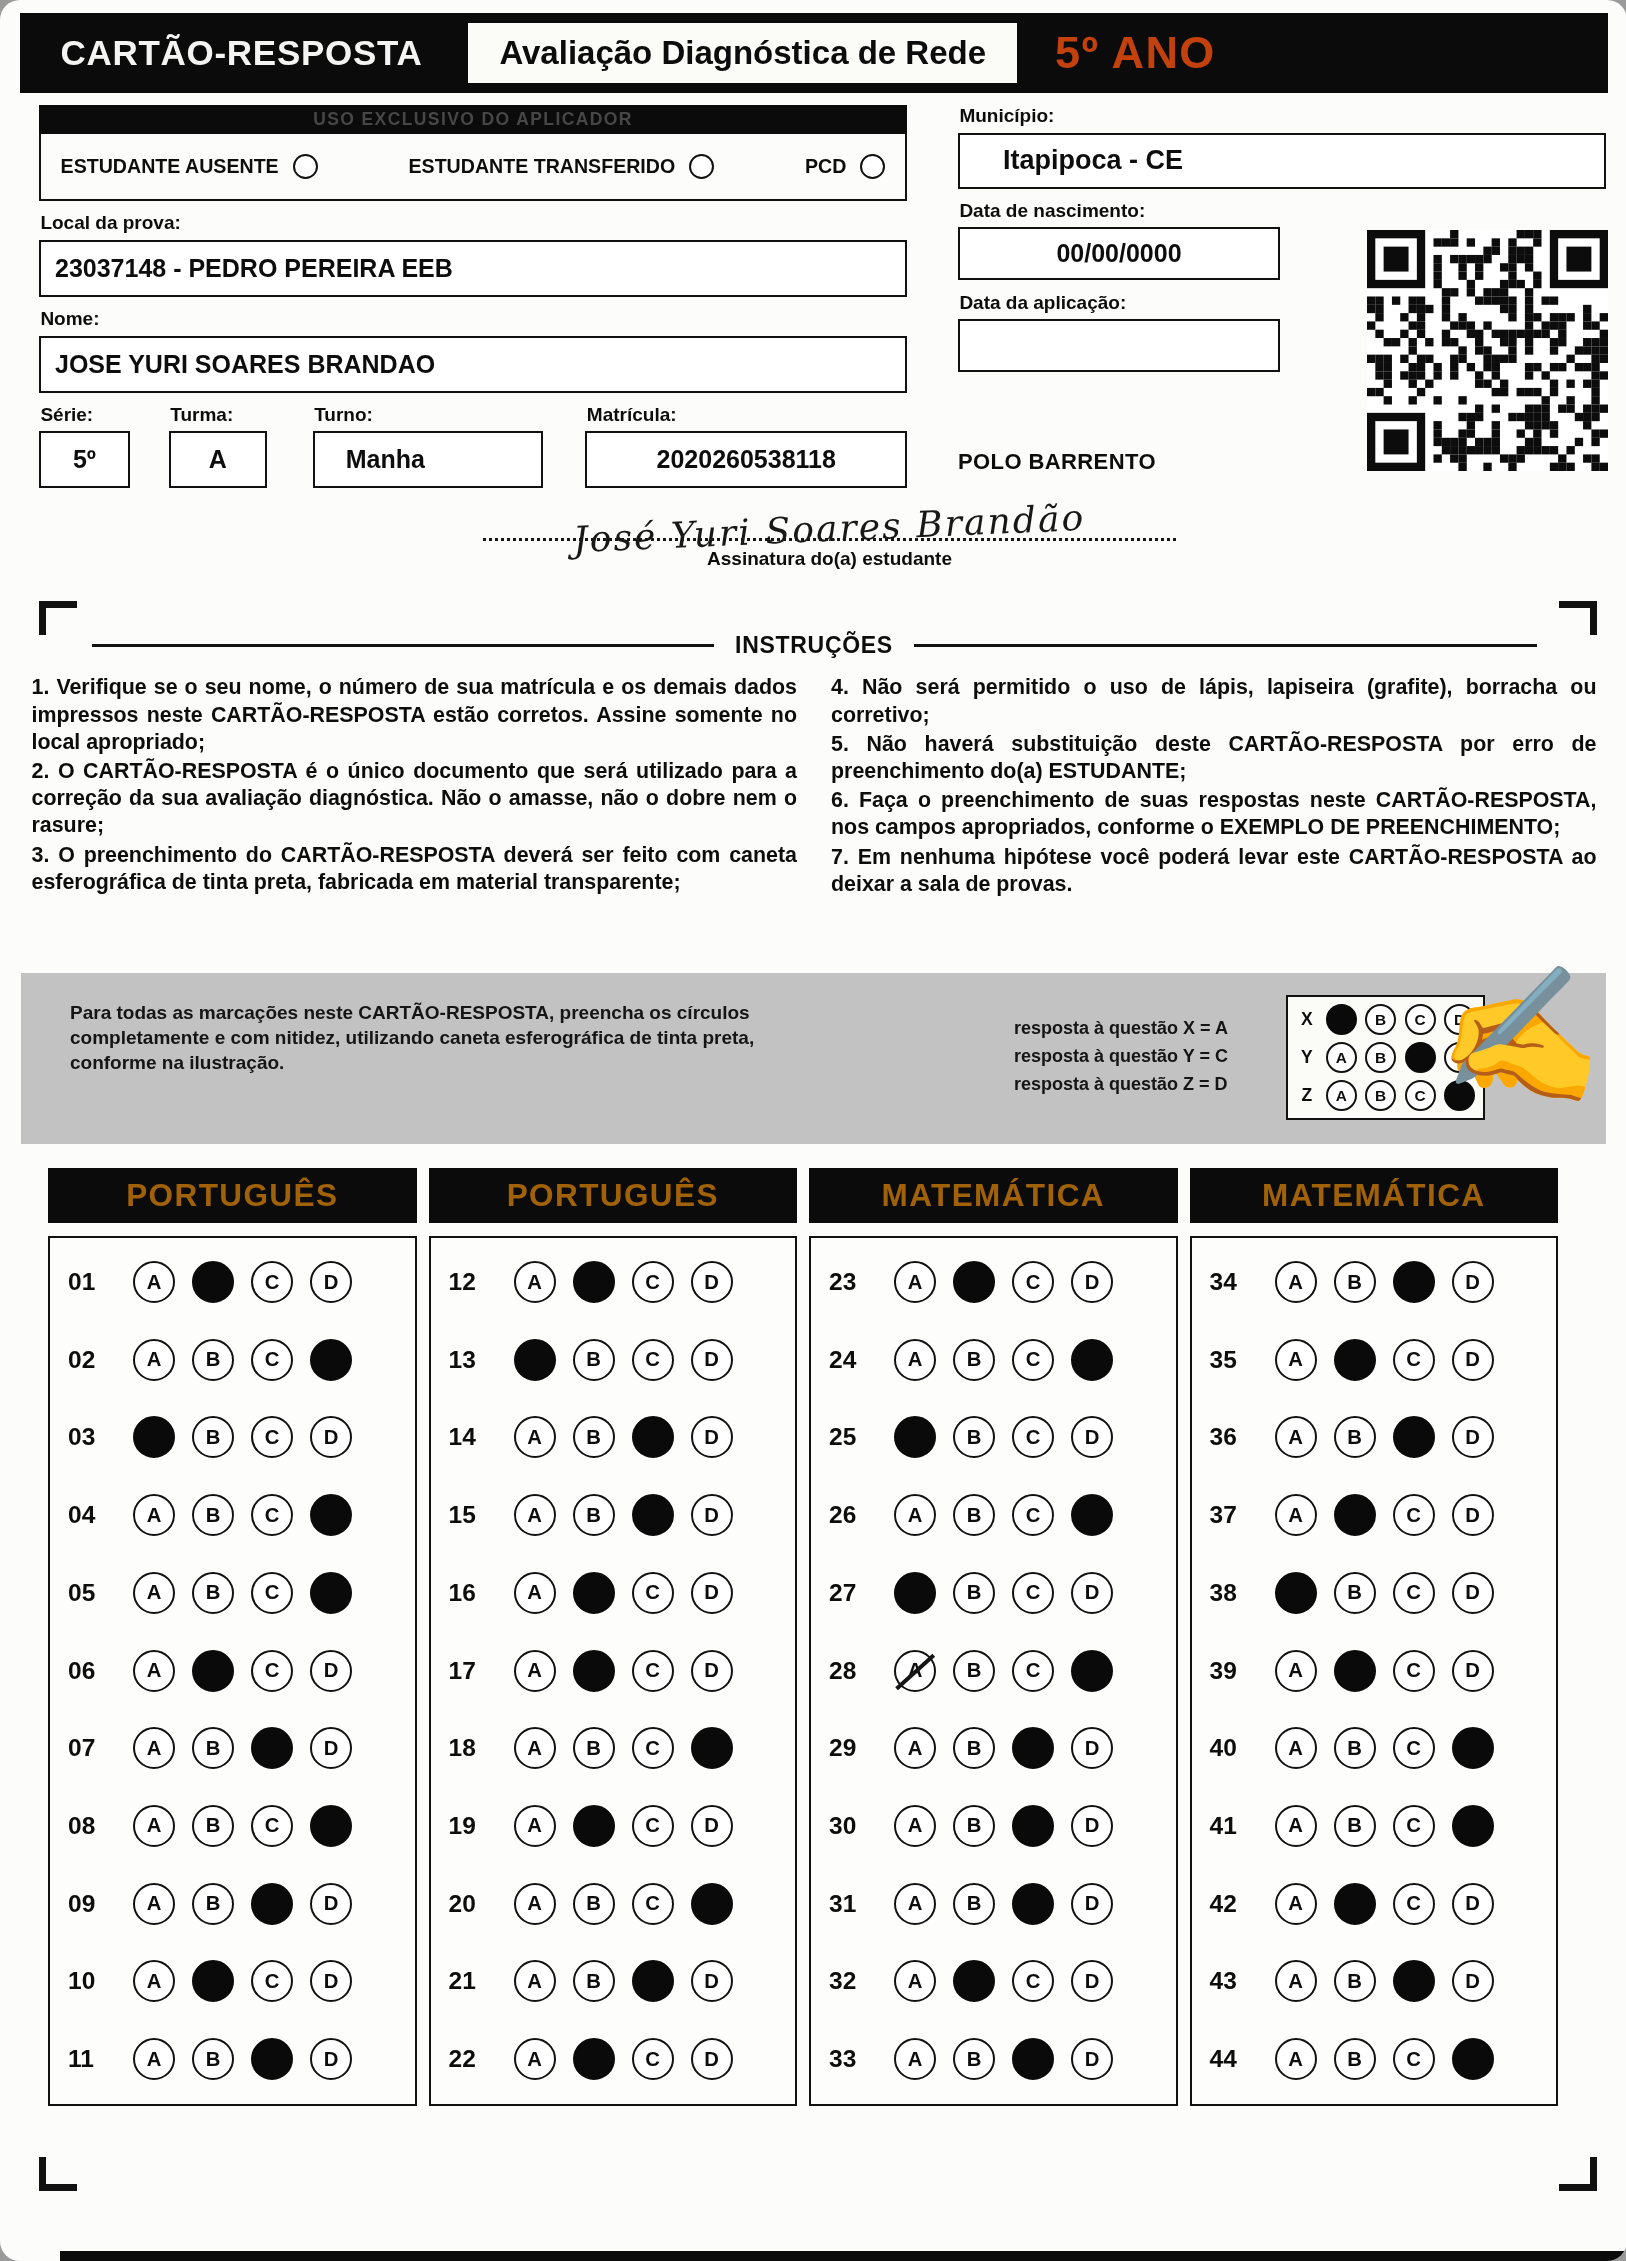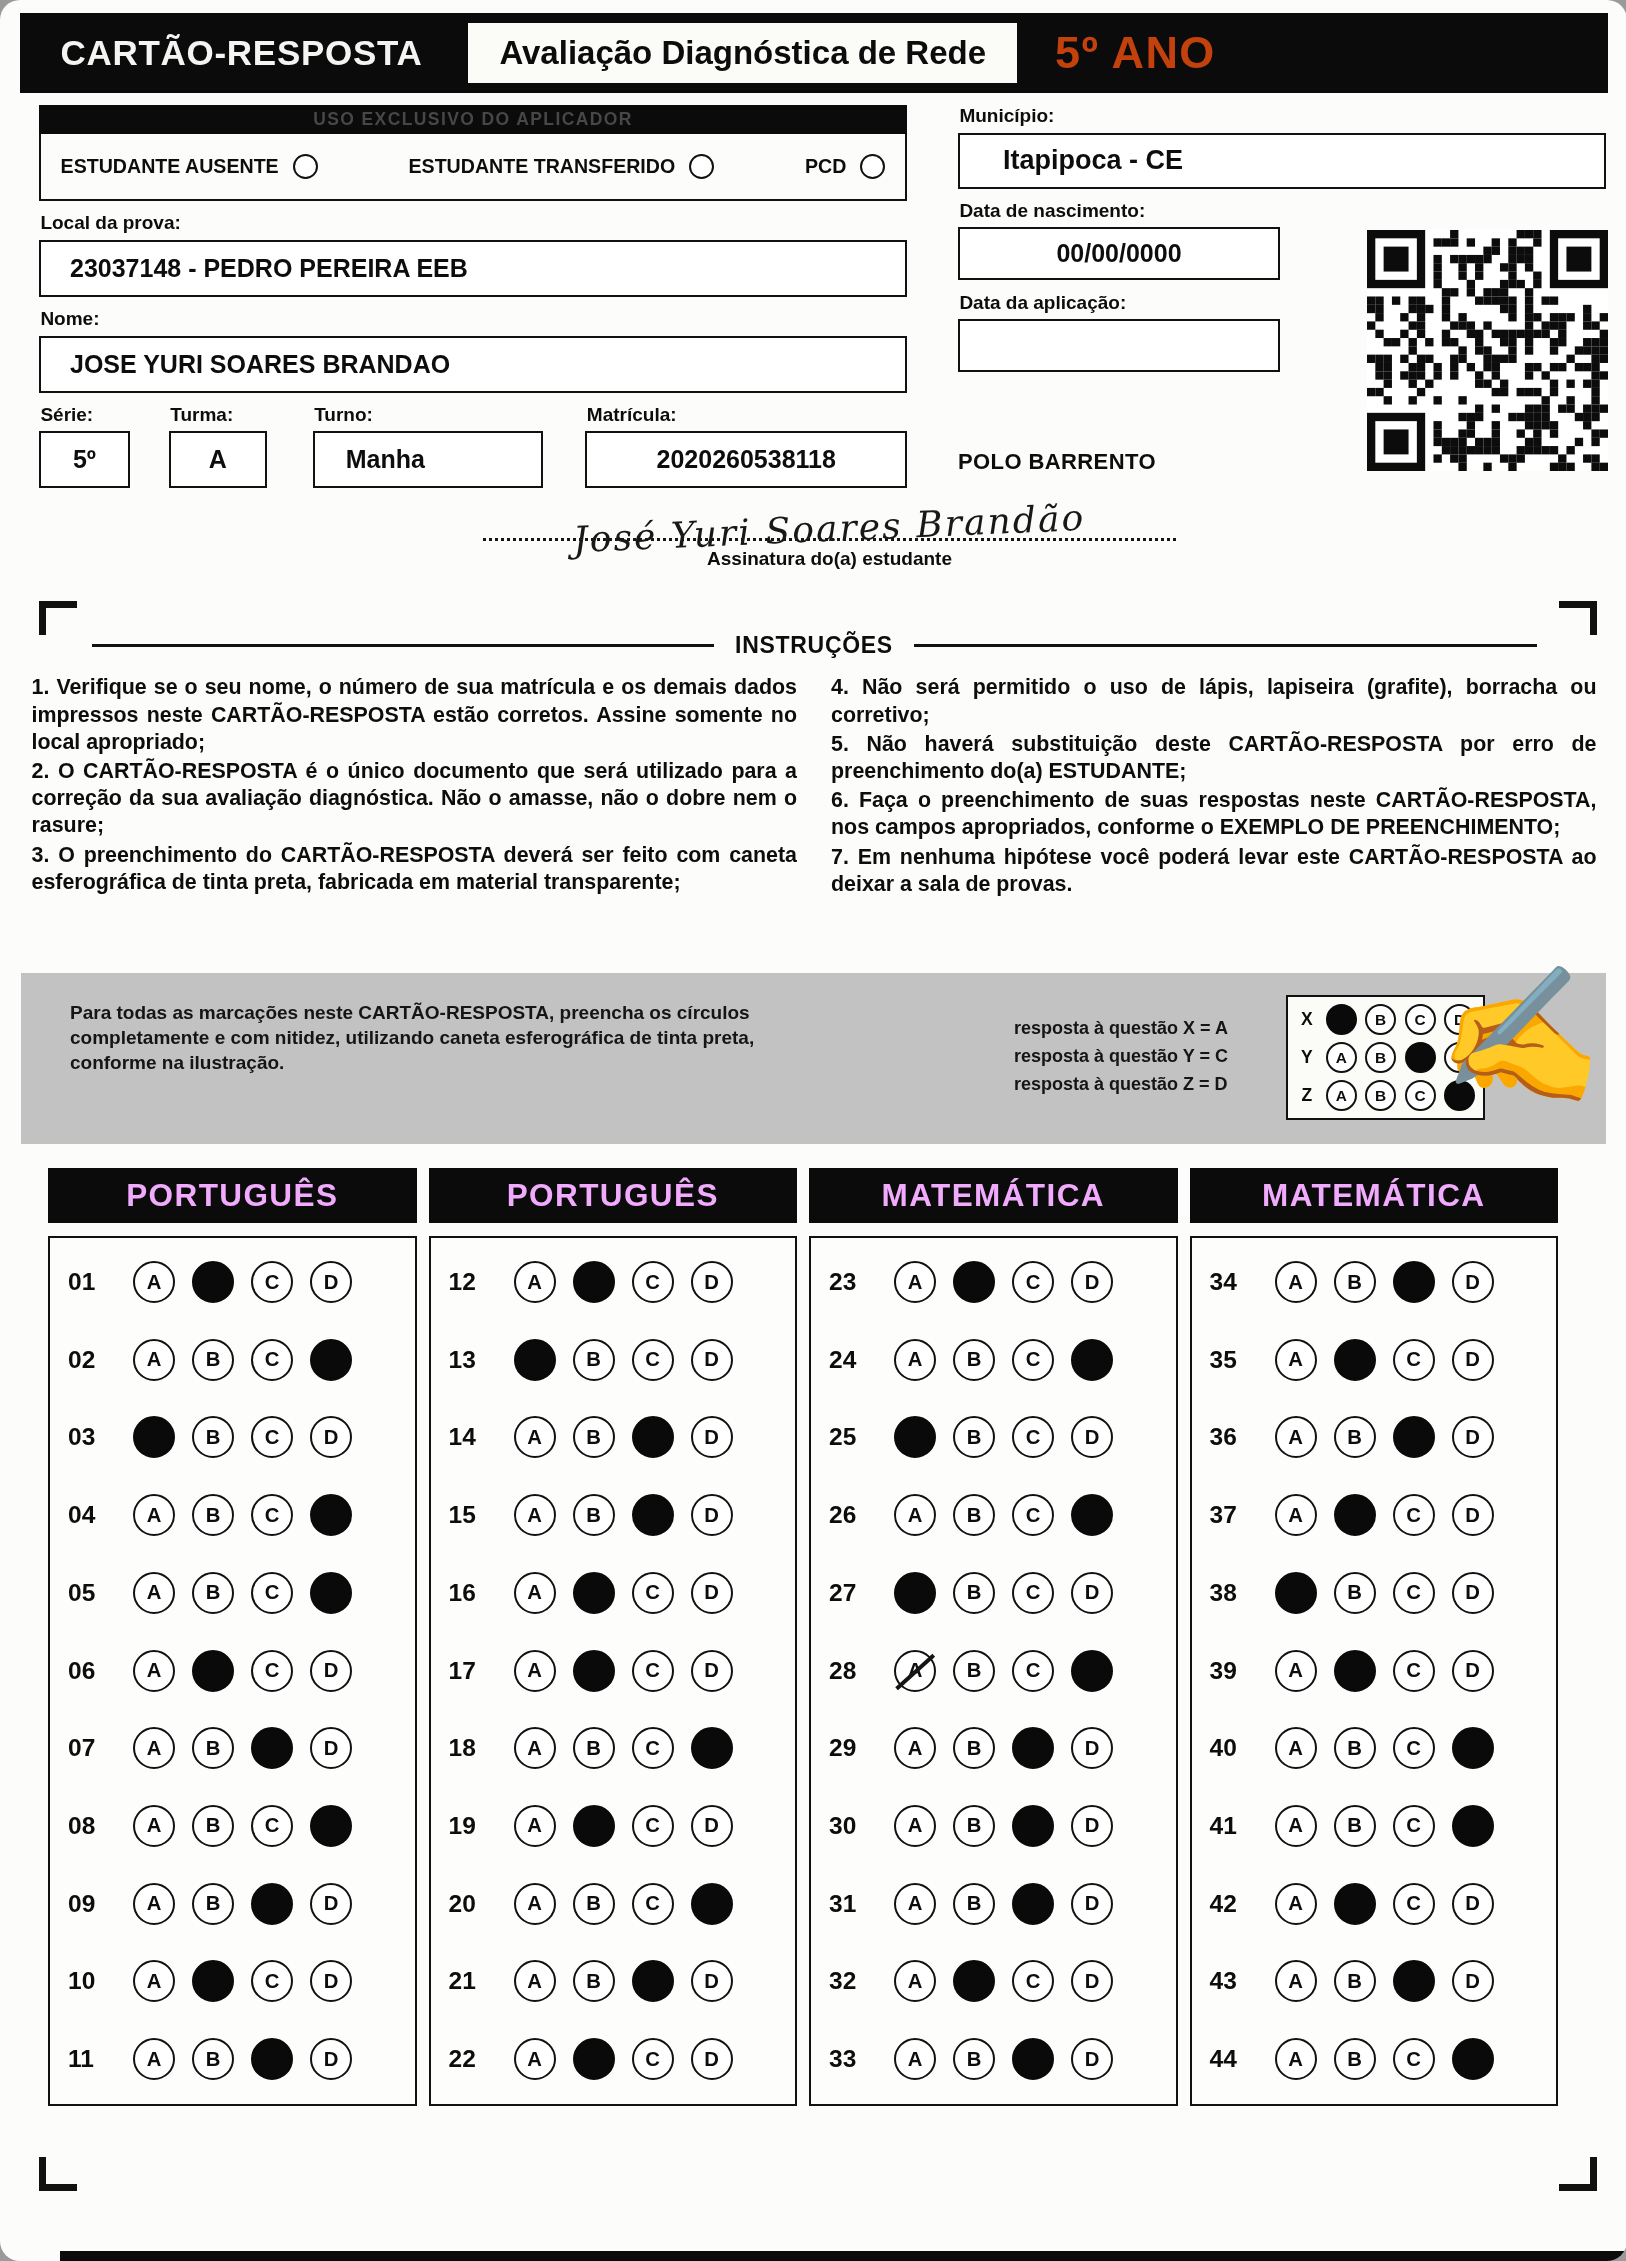--- a/index.html
+++ b/index.html
@@ -24,21 +24,21 @@
   .left-block { position:absolute; left:39px; top:105px; width:868px; }
   .applicator-bar { height:29px; background:#0b0b0b; color:#474747; display:flex;
     align-items:center; justify-content:center; font-weight:bold; font-size:17.5px; letter-spacing:1.4px; }
   .cb-box { border:2.1px solid #111; border-top:none; height:67px; display:flex;
     align-items:center; justify-content:space-between; padding:0 19.6px; }
   .cb-item { display:flex; align-items:center; gap:14px; }
   .cb-label { font-weight:bold; font-size:19.6px; }
   .cb-circle { width:25px; height:25px; border:2.1px solid #111; border-radius:50%; background:#fff; }
   .field-label { font-weight:bold; font-size:19px; margin:11.2px 0 5.6px 1.4px; }
   .field-box { border:2.1px solid #111; height:57px; background:#fff; display:flex;
-    align-items:center; padding:0 29px; font-weight:bold; font-size:25px; }
+    align-items:center; padding:0 14px; font-weight:bold; font-size:25px; }
   .field-box.center { justify-content:center; padding:16px; }
   .small-fields { display:flex; }
   .sf { display:flex; flex-direction:column; }
 
   
   .right-block { position:absolute; left:958px; top:105px; width:648px; }
   .qr-wrap { position:absolute; left:1367px; top:230px; width:241px; height:241px; }
   .polo { font-weight:bold; font-size:22px; margin-top:77px; letter-spacing:0.4px; }
 
   
@@ -77,21 +77,21 @@
   .ex-label { width:21px; font-weight:bold; font-size:17.5px; text-align:center; }
   .ex-bubble { width:31px; height:31px; border:2.1px solid #111; border-radius:50%;
     display:flex; align-items:center; justify-content:center; font-weight:bold; font-size:15.4px; background:#fff; }
   .ex-bubble.filled { background:#0a0a0a; border-color:#0a0a0a; color:transparent; }
   .hand-illustration { position:absolute; right:-1.4px; top:-8.4px; font-size:133px; line-height:1;
     color:#111; transform:rotate(8deg); }
 
   
   .answers { position:absolute; left:48px; top:1168px; width:1510px; display:flex; gap:12px; }
   .answer-col { flex:1; display:flex; flex-direction:column; }
-  .answer-header { background:#0b0b0b; color:#f0abfc; font-weight:bold; font-size:31.5px;
+  .answer-header { background:#0b0b0b; color:#a16207; font-weight:bold; font-size:31.5px;
     letter-spacing:1.4px; height:55px; display:flex; align-items:center; justify-content:center; }
   .answer-body { border:2.8px solid #111; margin-top:12.6px; height:870px; background:#fdfdfb;
     display:flex; flex-direction:column; justify-content:space-around; padding:5.6px 9.8px 5.6px 18px; }
   .q-row { display:flex; align-items:center; }
   .q-num { width:48px; font-weight:bold; font-size:24.5px; }
   .bubble { width:42px; height:42px; border:2.8px solid #111; border-radius:50%; background:#fff;
     display:flex; align-items:center; justify-content:center; font-weight:bold; font-size:20.3px;
     margin-left:17px; position:relative; }
   .bubble.filled { background:#0a0a0a; border-color:#0a0a0a; color:transparent; }
   .cross { position:absolute; left:-5.6px; top:18px; width:50px; height:3.5px; background:#151515;

